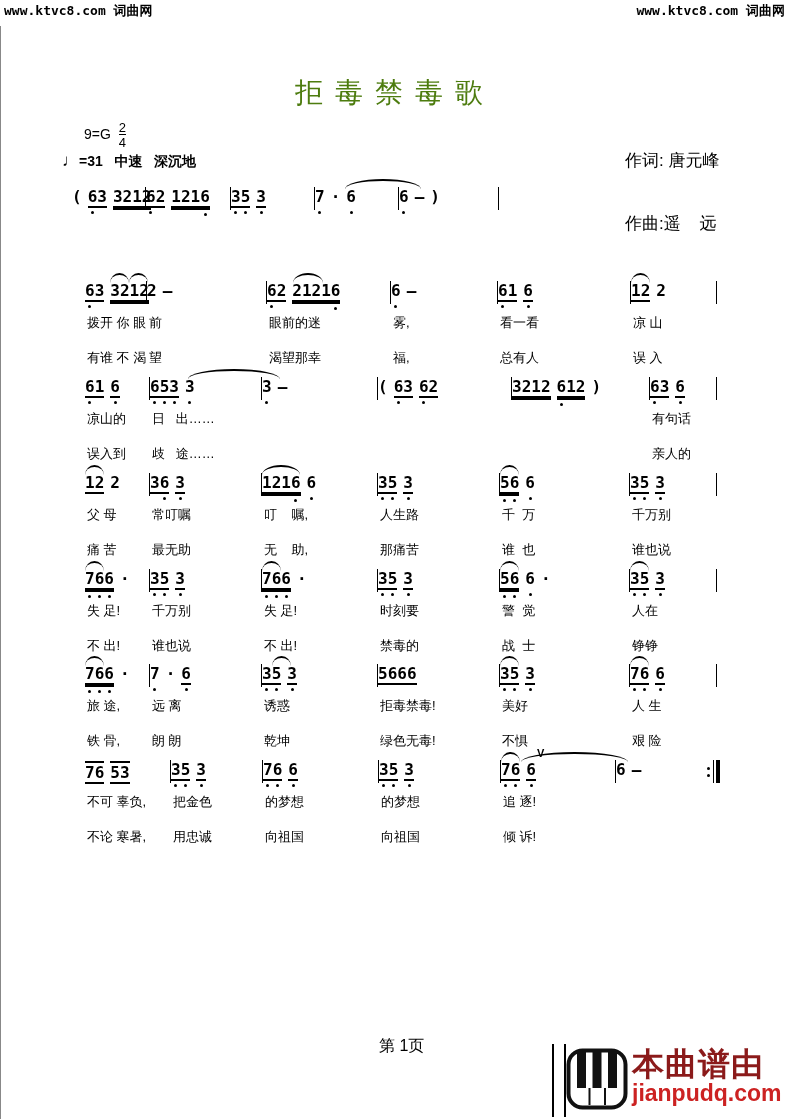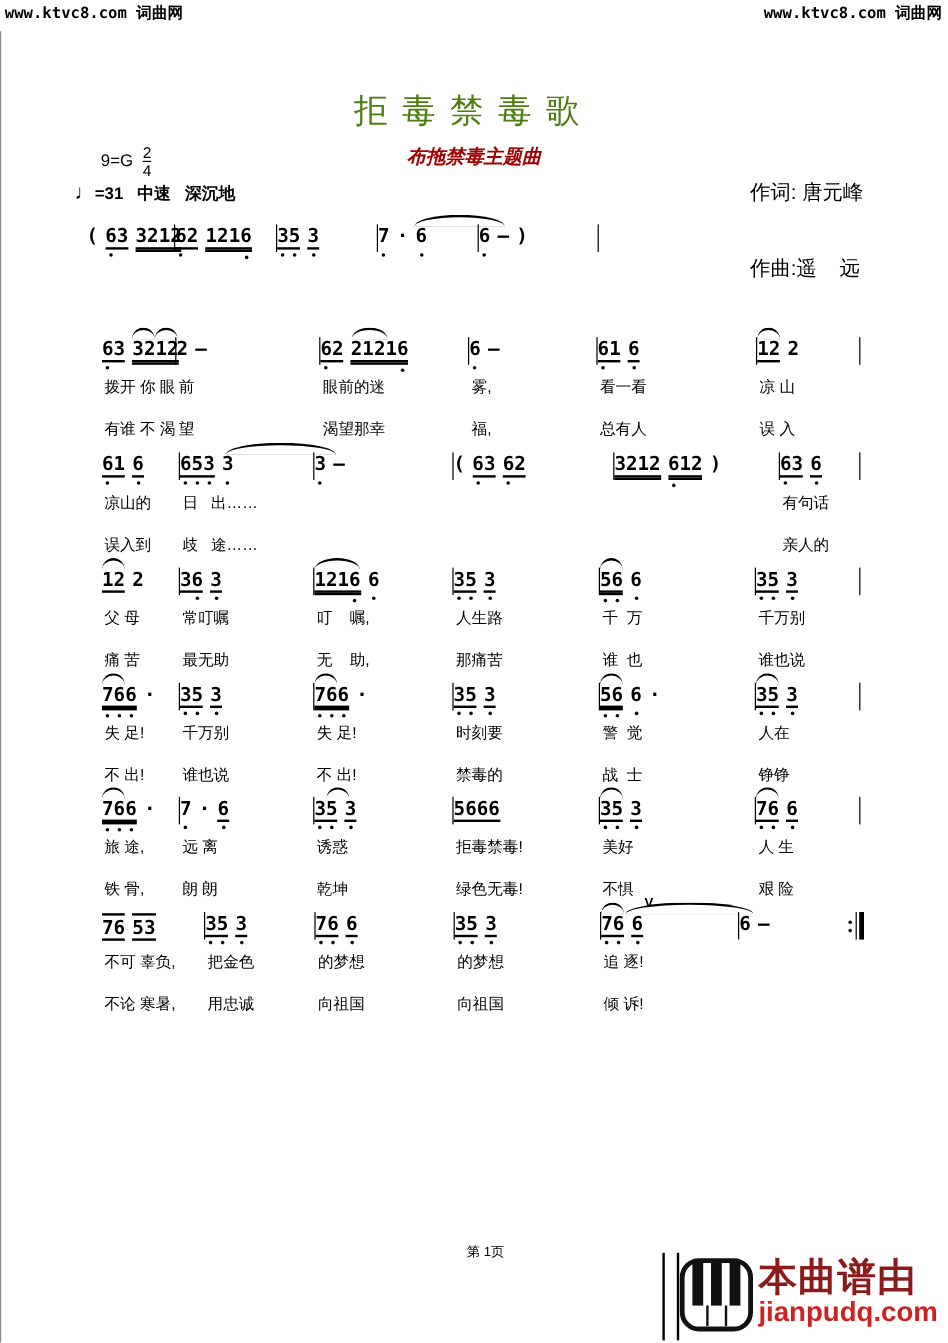--- a/index.html
+++ b/index.html
@@ -38,40 +38,39 @@
   .tie{position:absolute;top:1px;height:8px;border-top:2px solid #000;
        border-radius:100% 100% 0 0 / 200% 200% 0 0;}
   .breath{position:absolute;top:-7px;font-size:11px;font-weight:bold;font-family:"Liberation Sans",sans-serif;}
   .rpt{position:absolute;right:-3px;top:9px;height:23px;display:flex;align-items:center;}
   .rpt .rdots{display:flex;flex-direction:column;justify-content:center;margin-right:3px;}
   .rpt .rdots i{width:3px;height:3px;background:#000;border-radius:50%;margin:2px 0;}
   .rpt .rthin{width:1px;height:23px;background:#000;margin-right:2px;}
   .rpt .rthick{width:4px;height:23px;background:#000;}
   .lyr{height:29px;padding:6px 0 0 2px;box-sizing:content-box;font-size:13px;white-space:pre;}
 
-  .pagenum{position:absolute;left:389px;top:1036px;font-size:11px;}
+  .pagenum{position:absolute;left:379px;top:1036px;font-size:16px;}
   .footer-credit{position:absolute;left:88px;top:1050px;font-size:13px;white-space:pre;}
   .logo-bars{position:absolute;left:552px;top:1044px;width:10px;height:73px;
              border-left:2px solid #000;border-right:2px solid #000;}
   .logo{position:absolute;left:566px;top:1048px;display:flex;align-items:flex-start;}
   .logo-text{margin-left:4px;line-height:1;}
   .logo-cn{font-size:32px;font-weight:bold;letter-spacing:1px;}
   .logo-domain{font-size:23px;font-weight:bold;margin-top:2px;font-family:"Liberation Sans",sans-serif;}
 </style>
 </head>
 <body>
 
 <div class="page">
   <div class="left-edge"></div>
 
   <div class="watermark wm-left">www.ktvc8.com 词曲网</div>
   <div class="watermark wm-right">www.ktvc8.com 词曲网</div>
 
   <div class="title" style="color: #4d7c0f;">拒毒禁毒歌</div>
-  <div class="subtitle" style="color: rgb(160, 0, 0);">布拖禁毒主题曲</div>
 
   <div class="credits">
     <div>作词: 唐元峰</div>
     <div>作曲:遥    远</div>
   </div>
 
   <div class="keysig">
     <span>9=G</span><span class="frac"><span class="num">2</span><span class="den">4</span></span>
   </div>
 

